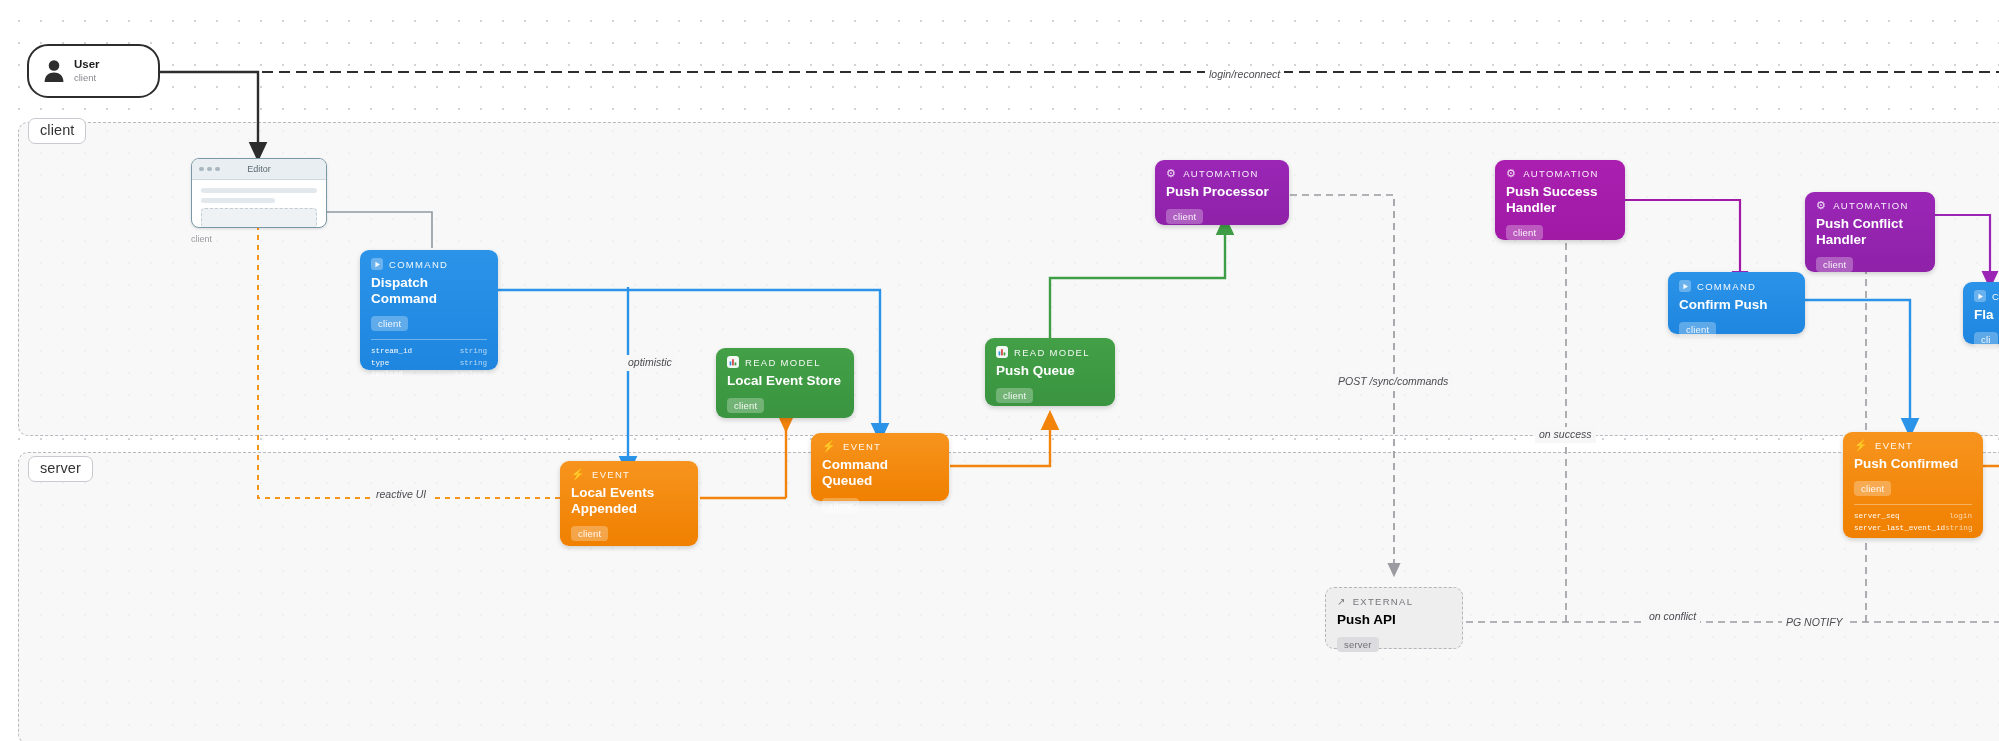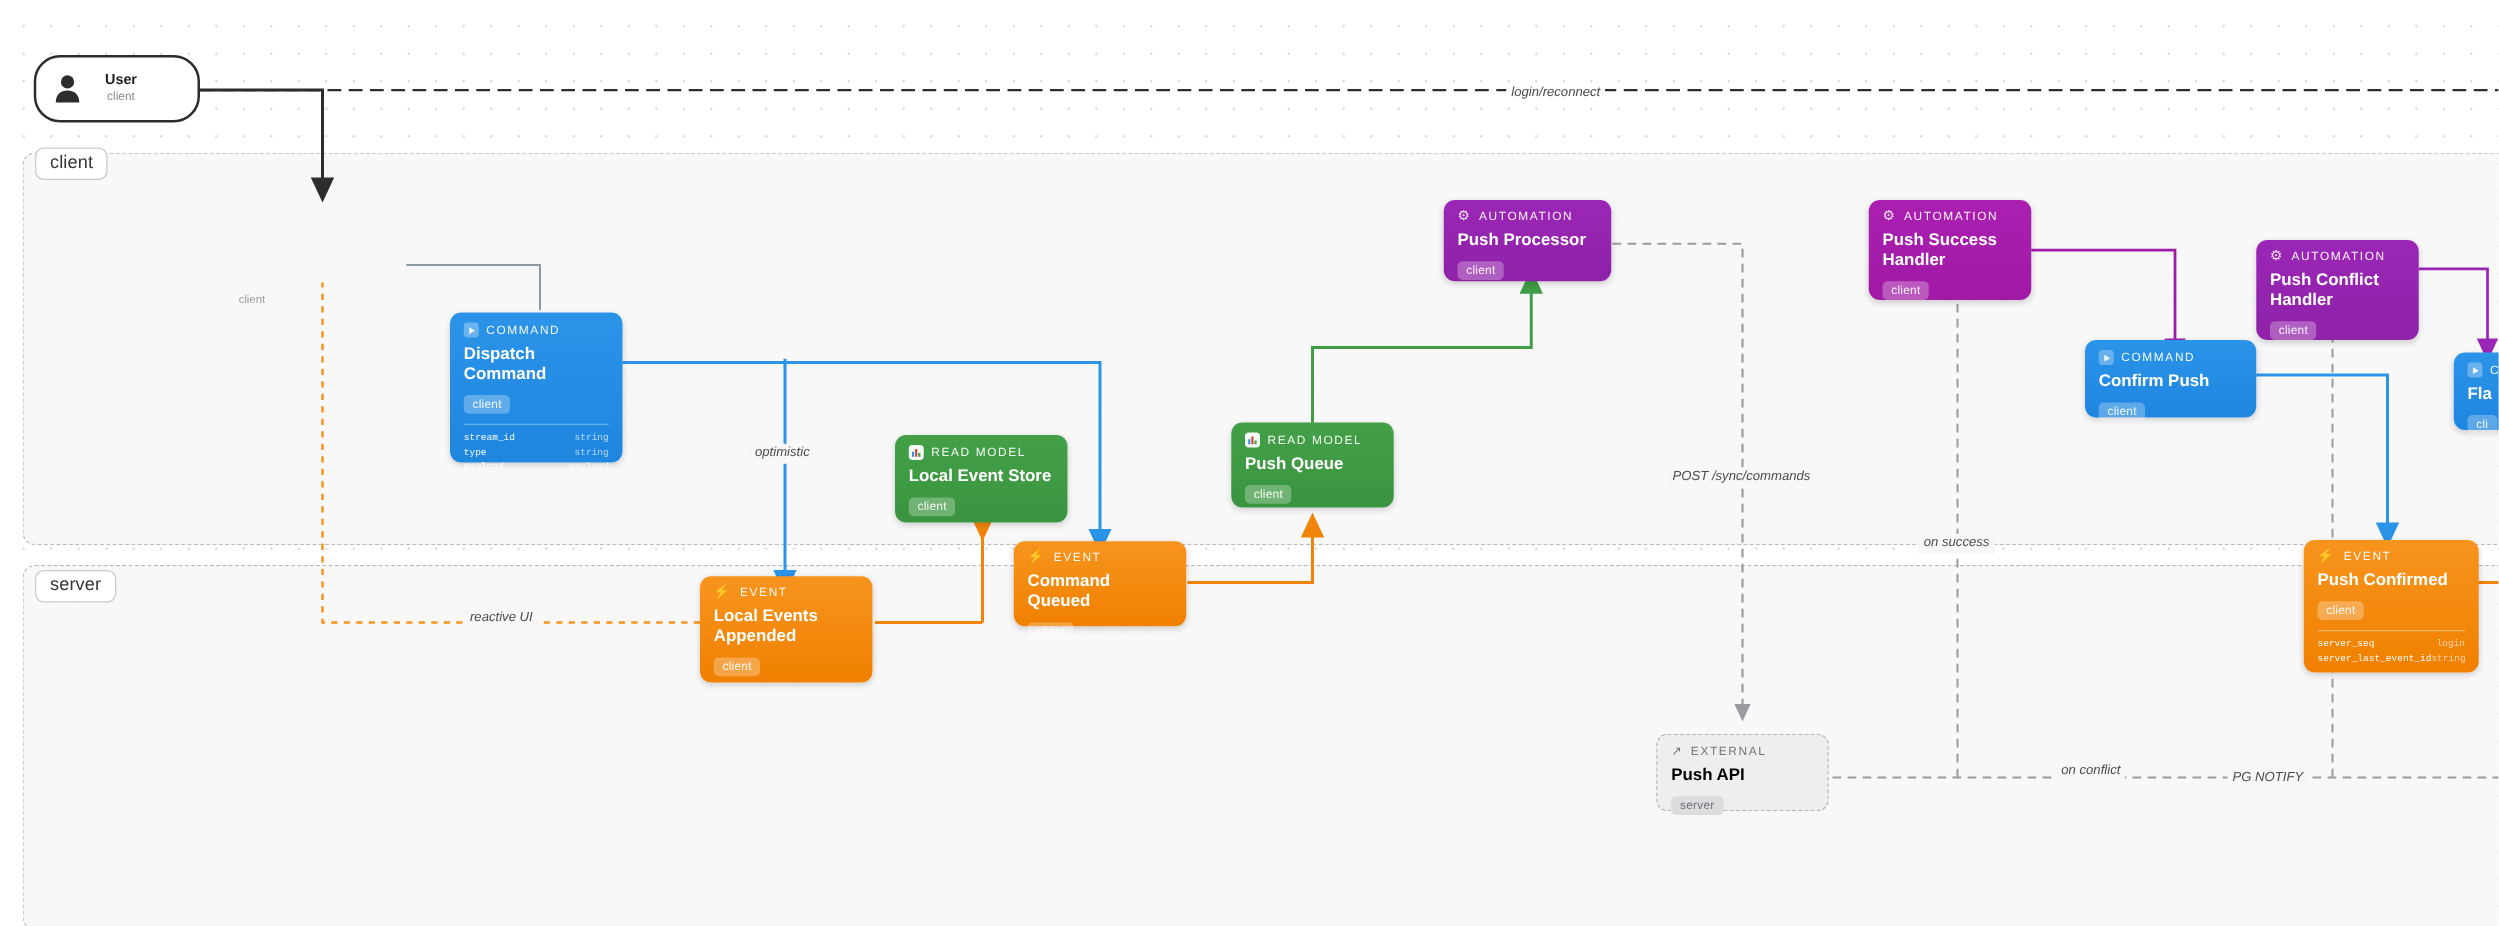--- a/index.html
+++ b/index.html
@@ -62,21 +62,21 @@
   .n-automation-alt{background:linear-gradient(180deg,#aa1fb0 0%,#a01aa6 100%);}
   .n-external{
     background:#eeeeef;color:#4a4a4f;border:1.5px dashed #b4b4ba;box-shadow:none;
   }
   .n-external .kind{color:#6d6d73;}
   .n-external .title{color:#000000;}
   .n-external .chip{background:#dcdcde;color:#6f6f75;}
   
   .user-card{
     position:absolute;background:#fff;border:2.5px solid #2d2d2d;border-radius:21px;
-    display:flex;align-items:center;gap:19px;padding:0 14px;box-sizing:border-box;z-index:6;text-align:center;
+    display:flex;align-items:center;gap:9px;padding:0 14px;box-sizing:border-box;z-index:6;
   }
   .user-name{font-size:11.5px;font-weight:bold;color:#1d1d1f;line-height:1.2;}
   .user-sub{font-size:9.5px;color:#8a8a90;line-height:1.3;}
   
   .editor{
     position:absolute;background:#fff;border:1.6px solid #7a98a8;border-radius:8px;
     overflow:hidden;z-index:6;box-shadow:0 1px 3px rgba(0,0,0,.12);
   }
   .editor-bar{
     height:20px;background:#e8eef1;border-bottom:1px solid #cdd9df;
@@ -172,20 +172,35 @@
     <svg width="22" height="24" viewBox="0 0 22 24">
       <circle cx="11" cy="6.5" r="5.3" fill="#2d2d2d"></circle>
       <path d="M1.6,23 C1.6,16.2 6,13.4 11,13.4 C16,13.4 20.4,16.2 20.4,23 Z" fill="#2d2d2d"></path>
     </svg>
     <div>
       <div class="user-name">User</div>
       <div class="user-sub">client</div>
     </div>
   </div>
 
+  <div class="editor" style="left:191px;top:158px;width:134px;height:68px;">
+    <div class="editor-bar">
+      <span class="editor-dots">
+          <i></i>
+          <i></i>
+          <i></i>
+        </span>
+      <span class="editor-title">Editor</span>
+    </div>
+    <div class="editor-body">
+      <div class="ln w1"></div>
+      <div class="ln w2"></div>
+      <div class="ln-box"></div>
+    </div>
+  </div>
   <div class="editor-sub" style="left:191px;top:234px;">client</div>
 
   <div class="node n-command" style="left:360px;top:250px;width:138px;height:120px;">
     <div class="kind">
       <span class="kicon" style="background:rgba(255,255,255,.32);">
         <svg width="7" height="7" viewBox="0 0 7 7">
             <path d="M1.4,0.8 L6,3.5 L1.4,6.2 z" fill="#fff"></path>
           </svg>
       </span>
       <span>COMMAND</span>
@@ -333,19 +348,19 @@
   <div class="node n-external" style="left:1325px;top:587px;width:138px;height:62px;">
     <div class="kind">
       <span style="font-size:10px;line-height:1;">↗</span>
       <span>EXTERNAL</span>
     </div>
     <div class="title">Push API</div>
     <span class="chip">server</span>
   </div>
 
   <div class="elabel" style="left:1205px;top:67px;background:#ffffff;">login/reconnect</div>
-  <div class="elabel" style="left:600px;top:355px;">optimistic</div>
+  <div class="elabel" style="left:624px;top:355px;">optimistic</div>
   <div class="elabel" style="left:372px;top:487px;">reactive UI</div>
   <div class="elabel" style="left:1334px;top:374px;">POST /sync/commands</div>
   <div class="elabel" style="left:1535px;top:427px;">on success</div>
   <div class="elabel" style="left:1645px;top:609px;">on conflict</div>
   <div class="elabel" style="left:1782px;top:615px;text-align:center;">PG NOTIFY</div>
 </div>
 
 </body></html>

